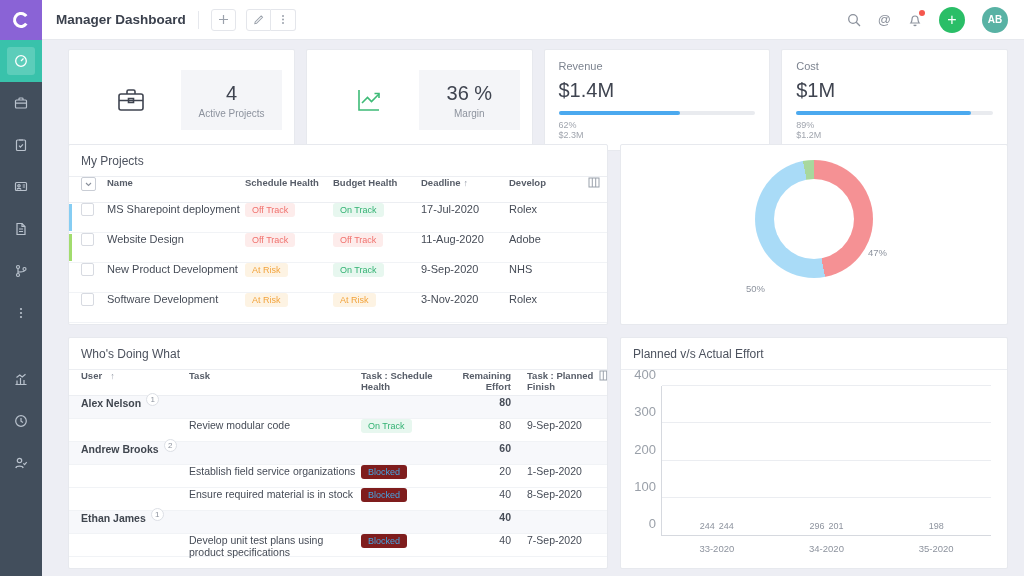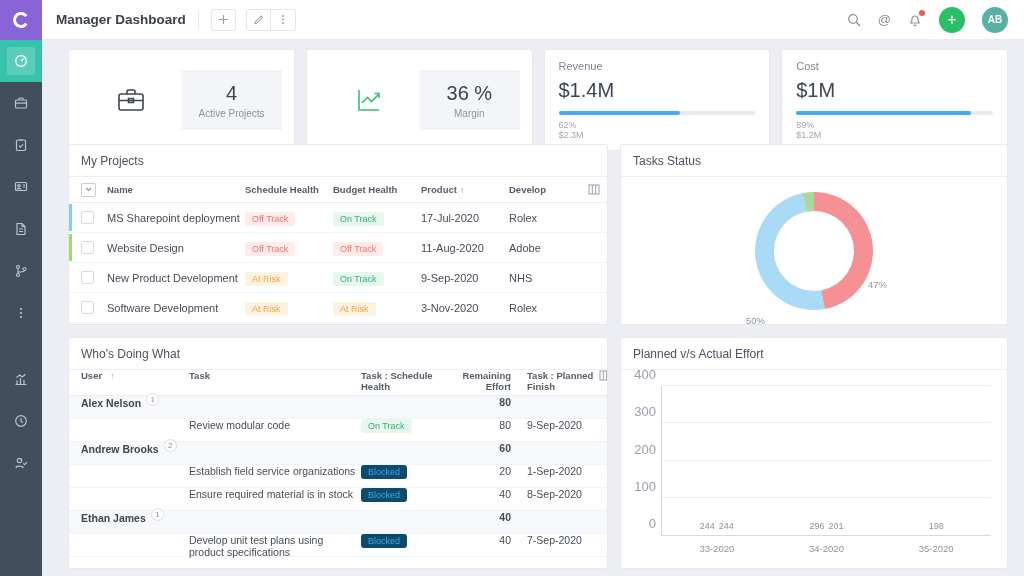--- a/index.html
+++ b/index.html
@@ -49,35 +49,35 @@
   .bar-fill { height:4px; border-radius:2px; background:#4ba9ef; }
   .kpi-foot { display:flex; justify-content:space-between; font-size:9px; color:#a0a5ae; margin-top:5px;flex-direction:column; }
 
   .row2 { display:grid; grid-template-columns:540px 388px; gap:12px; margin-bottom:12px; }
   .row3 { display:grid; grid-template-columns:540px 388px; gap:12px; }
   .panel { background:#fff; border:1px solid #e7e9ee; border-radius:2px; overflow:hidden; }
   .h181 { height:181px; } .h232 { height:232px; }
   .panel-title { height:32px; line-height:32px; padding:0 12px; font-size:12px; color:#4c525e; border-bottom:1px solid #eceef2; }
 
   
-  .mp-header,.mp-row { display:flex; align-items:center; }
+  .mp-header,.mp-row { display:flex; align-items:flex-start; }
   .mp-header { height:26px; border-bottom:1px solid #eceef2; font-size:9.5px; font-weight:bold; color:#575d68; }
   .mp-row { height:30px; border-bottom:1px solid #f1f3f6; font-size:11px; position:relative; cursor:pointer; }
   .sort-arrow { color:#9aa0ab; font-weight:normal; margin-left:3px; font-size:9px; }
   .c-check { width:38px; padding-left:12px; display:flex; align-items:center; }
   .c-name { flex:1; } .c-sched { width:88px; } .c-budget { width:88px; }
   .c-dead { width:88px; } .c-client { width:72px; } .c-cols { width:26px; display:flex; justify-content:center; color:#9aa1ab; }
   .cbx { width:13px; height:13px; border:1px solid #d7dae1; border-radius:2px; background:#fff; display:inline-block; }
   .cbx-hdr { width:15px; height:14px; border:1px solid #c9cdd5; border-radius:2px; display:flex; align-items:center; justify-content:center; color:#8b919c; }
   .row-ind { position:absolute; left:0; top:1px; bottom:1px; width:3px; }
   .badge { font-size:9px; padding:2px 7px; border-radius:3px; white-space:nowrap; }
   .b-red { color:#f0716d; background:#fdeceb;margin-top:14px; }
   .b-green { color:#33b273; background:#e7f7ef; }
   .b-orange { color:#f2a33c; background:#fdf3e3; }
-  .b-blue { color:#45a4e0; background:#0c4a6e; }
+  .b-blue { color:#45a4e0; background:#7f1d1d; }
 
   
   .donut-wrap { position:relative; height:148px; }
   .donut { position:absolute; left:50%; top:50%; transform:translate(-50%,-50%); width:118px; height:118px; border-radius:50%; }
   .donut::after { content:''; position:absolute; inset:19px; background:#fff; border-radius:50%; }
   .donut-label { position:absolute; font-size:9.5px; color:#8d939e;margin-top:36px; }
   .dl-1 { left:calc(50% + 54px); top:66px; }
   .dl-2 { left:calc(50% - 68px); top:102px; }
 
   
@@ -306,21 +306,21 @@
             <span class="c-check">
               <span class="cbx-hdr">
                 <svg width="7" height="5" viewBox="0 0 7 5" fill="none" stroke="currentColor" stroke-width="1.1">
                     <path d="M1 1l2.5 2.5L6 1"></path>
                   </svg>
               </span>
             </span>
             <span class="c-name">Name</span>
             <span class="c-sched">Schedule Health</span>
             <span class="c-budget">Budget Health</span>
-            <span class="c-dead"><span>Product</span><span class="sort-arrow">↑</span></span>
+            <span class="c-dead"><span>Deadline</span><span class="sort-arrow">↑</span></span>
             <span class="c-client">Develop</span>
             <span class="c-cols">
               <svg width="12" height="11" viewBox="0 0 12 11" fill="none" stroke="currentColor" stroke-width="1">
                   <rect x="1" y="1" width="10" height="9"></rect>
                   <path d="M4.3 1v9M7.7 1v9"></path>
                 </svg>
             </span>
           </div>
           <div>
               <div class="mp-row">
@@ -366,21 +366,20 @@
                 <span class="c-sched"><span class="badge b-orange">At Risk</span></span>
                 <span class="c-budget"><span class="badge b-orange">At Risk</span></span>
                 <span class="c-dead">3-Nov-2020</span>
                 <span class="c-client">Rolex</span>
                 <span class="c-cols"></span>
               </div>
             </div>
         </div>
 
         <div class="panel h181">
-          <div class="panel-title">Tasks Status</div>
           <div class="donut-wrap">
             <div class="donut" style="background: conic-gradient(rgb(245, 145, 148) 0%, rgb(245, 145, 148) 47%, rgb(169, 219, 247) 47%, rgb(169, 219, 247) 97%, rgb(168, 216, 157) 97%, rgb(168, 216, 157) 100%);"></div>
             <span class="donut-label dl-1">47%</span>
             <span class="donut-label dl-2">50%</span>
           </div>
         </div>
       </div>
 
       <div class="row3">
         <div class="panel h232">

